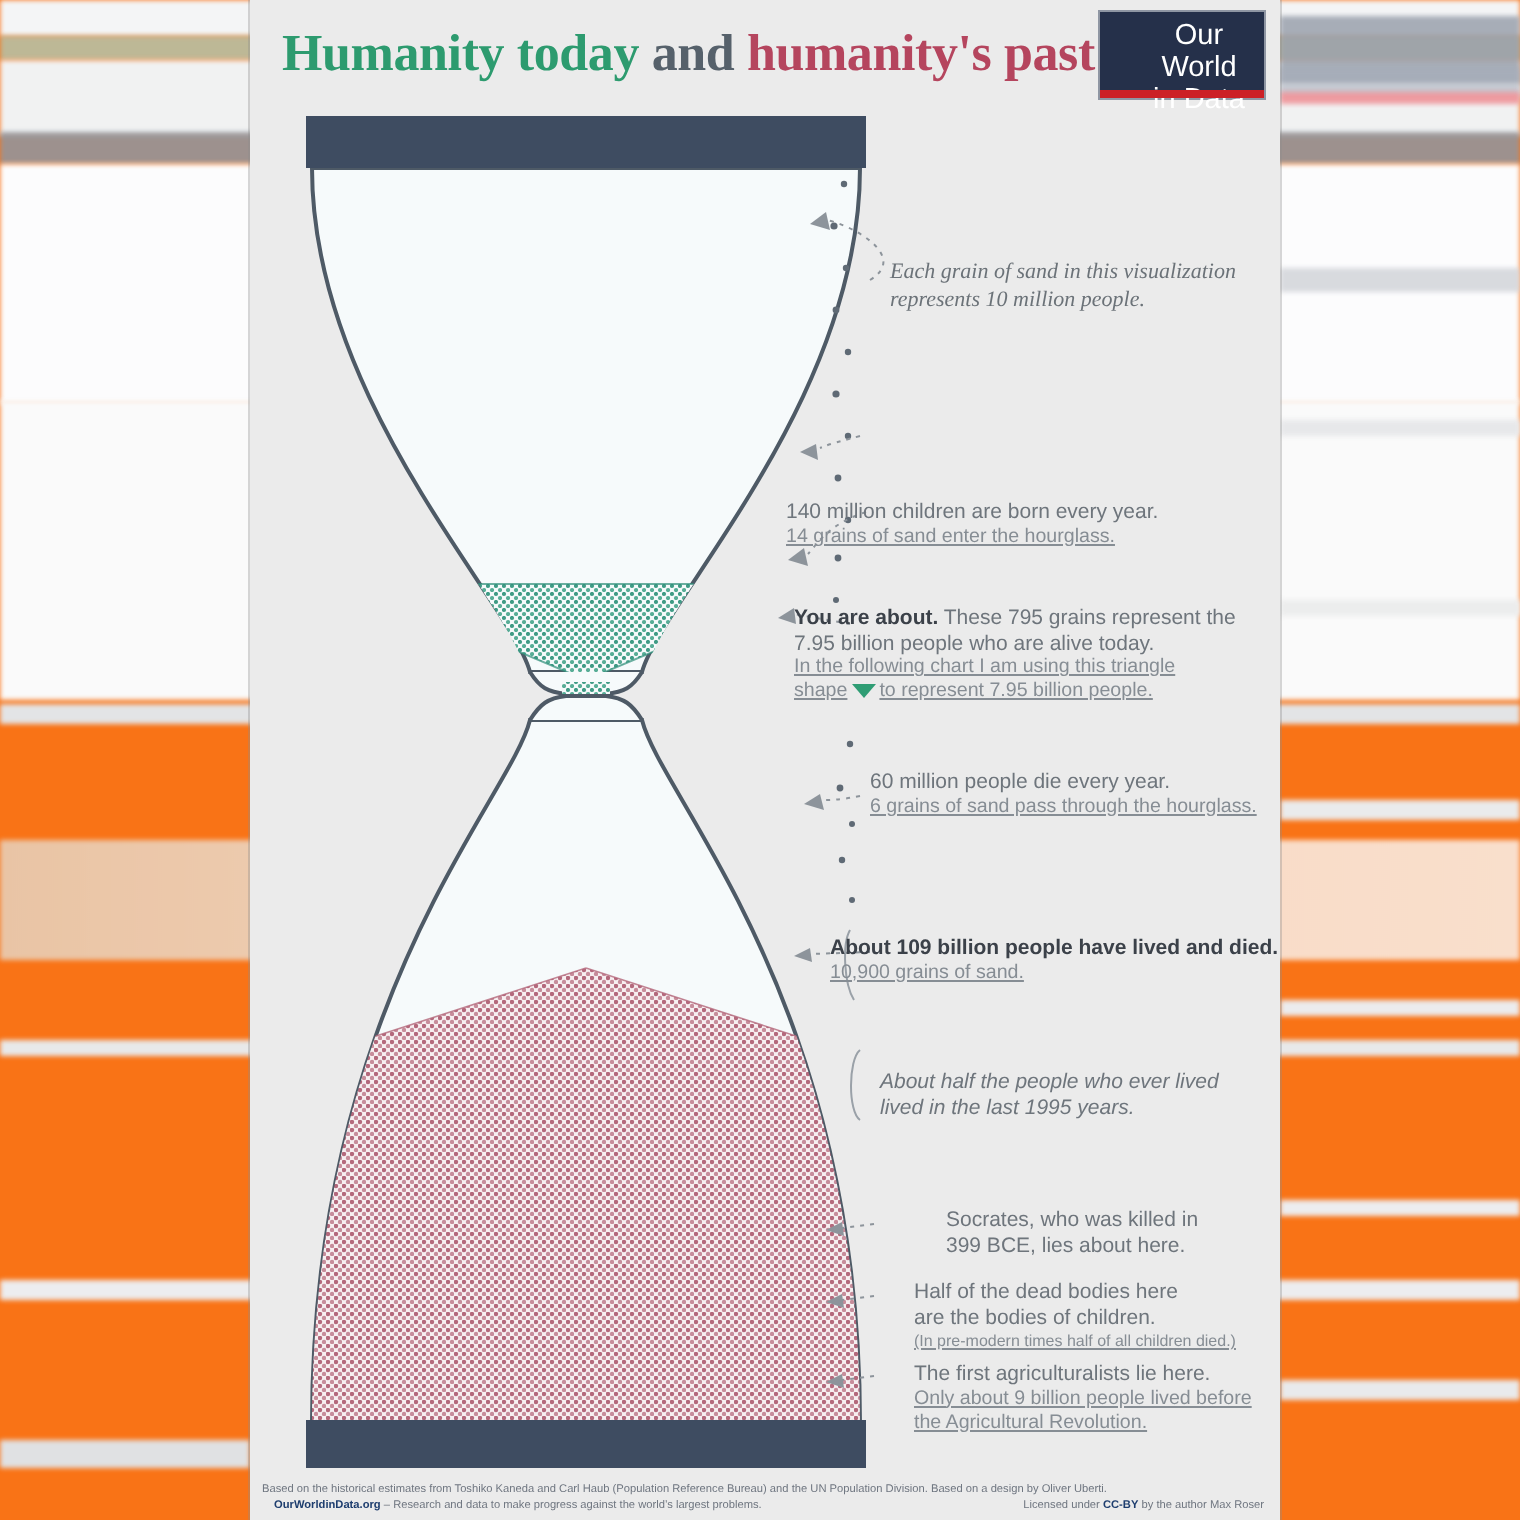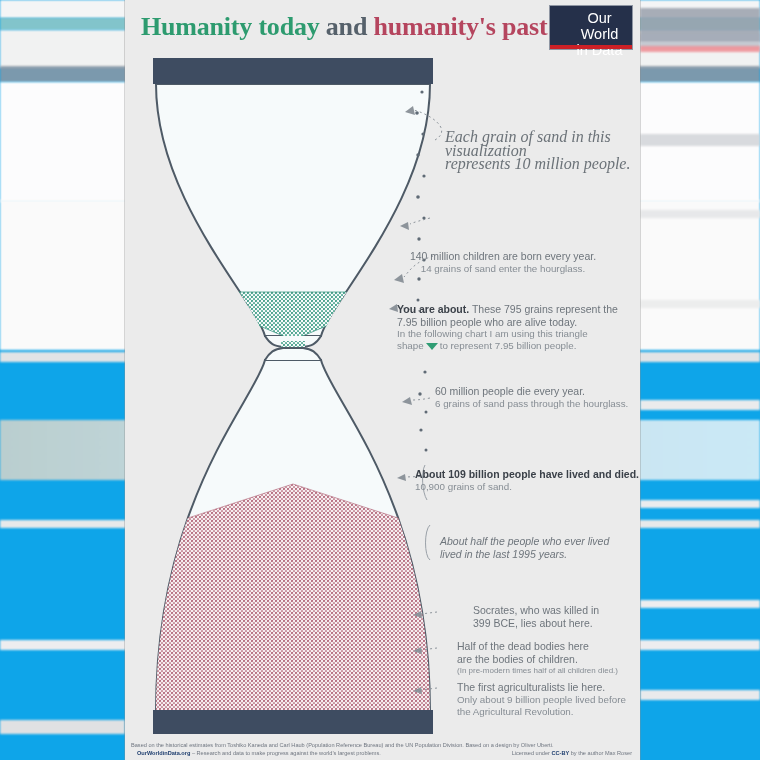--- a/index.html
+++ b/index.html
@@ -2,21 +2,21 @@
 <html><head>
 <meta charset="utf-8">
 <style>
   html, body {
     margin: 0; padding: 0;
     width: 760px; height: 760px;
     overflow: hidden;
     font-family: "Liberation Sans", sans-serif;
     background: #f2f2f2;
   }
-  #screen { position: relative; width: 760px; height: 760px; overflow: hidden; background:#0ea5e9; }
+  #screen { position: relative; width: 760px; height: 760px; overflow: hidden; background:#f97316; }
 
   
   .bg-layer { position:absolute; inset:0; }
   .bg-band { position:absolute; left:0; width:760px; filter: blur(1.2px); }
 
   
   #card {
     position: absolute; left:125px; top:0px; width:515px; height:760px;
     background:#ebebeb;
     box-shadow: 0 0 0 1px rgba(140,140,140,.35);
@@ -48,24 +48,24 @@
   }
   #logo .logo-rule { position:absolute; left:0; bottom:0; width:100%; height:4px; background:#cc2026; }
 
   
   #glass { position:absolute; left:0; top:0; width:515px; height:760px; }
   #glass svg { position:absolute; left:0; top:0; }
 
   
   .anno { position:absolute; color:#6e757c; }
   .anno .l1 { font-size:10.5px; line-height:12.5px; }
-  .anno .l2 { font-size:9.8px;  line-height:12px; color:#868d94; }
+  .anno .l2 { font-size:9.8px;  line-height:12px; color:#868d94;text-decoration:underline; }
   .anno .bold { font-weight:bold; color:#3b4149; }
   .anno-ital { font-style:italic; font-family:"Liberation Serif", serif; }
-  .anno-ital .l1 { font-size:16px; line-height:13.5px; color:#6b7278; }
+  .anno-ital .l1 { font-size:11px; line-height:13.5px; color:#6b7278; }
 
   .tri-swatch {
     display:inline-block; width:0; height:0; vertical-align:-1px;
     border-left:6px solid transparent; border-right:6px solid transparent;
     border-top:7px solid #2f9d74; margin:0 2px;
   }
 
   
   #footer { position:absolute; left:0; bottom:3px; width:515px; }
   #footer .f-line { font-size:5.6px; line-height:8px; color:#6f7680; padding-left:6px; white-space:nowrap; }
@@ -219,21 +219,21 @@
         <path d="M305,525 C299,530 299,556 305,560" fill="none" stroke="#9aa1a8" stroke-width="1"></path>
         <path d="M300,465 C296,472 297,492 302,500" fill="none" stroke="#9aa1a8" stroke-width="1"></path>
       </svg>
     </div>
 
     <div class="anno anno-ital" style="left:320px; top:130px; width:190px;">
       <div class="l1">Each grain of sand in this visualization</div>
       <div class="l1">represents 10 million people.</div>
     </div>
 
-    <div class="anno" style="left:268px; top:250px; width:220px;text-align:center;">
+    <div class="anno" style="left:268px; top:250px; width:220px;">
       <div class="l1">140 million children are born every year.</div>
       <div class="l2">14 grains of sand enter the hourglass.</div>
     </div>
 
     <div class="anno" style="left:272px; top:303px; width:225px;">
       <div class="l1"><span class="bold">You are about.</span><span> These 795 grains represent the</span></div>
       <div class="l1">7.95 billion people who are alive today.</div>
       <div class="l2">In the following chart I am using this triangle</div>
       <div class="l2"><span>shape</span><span class="tri-swatch"></span><span>to represent 7.95 billion people.</span></div>
     </div>

